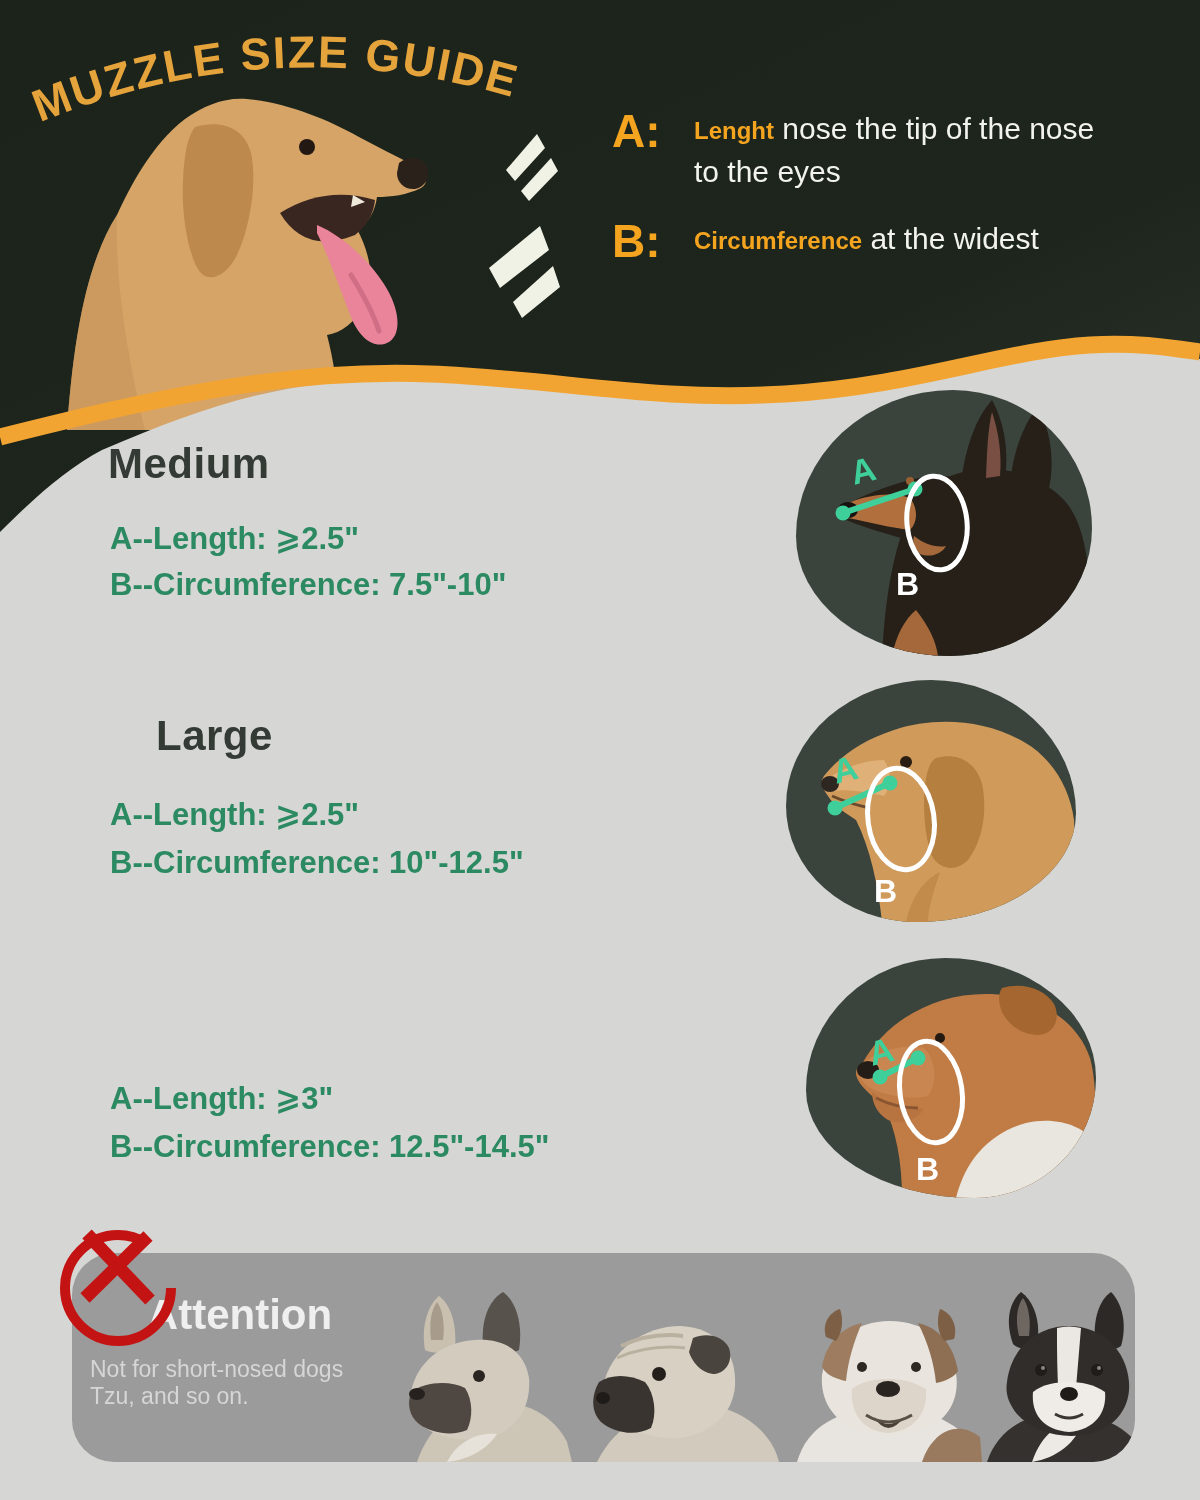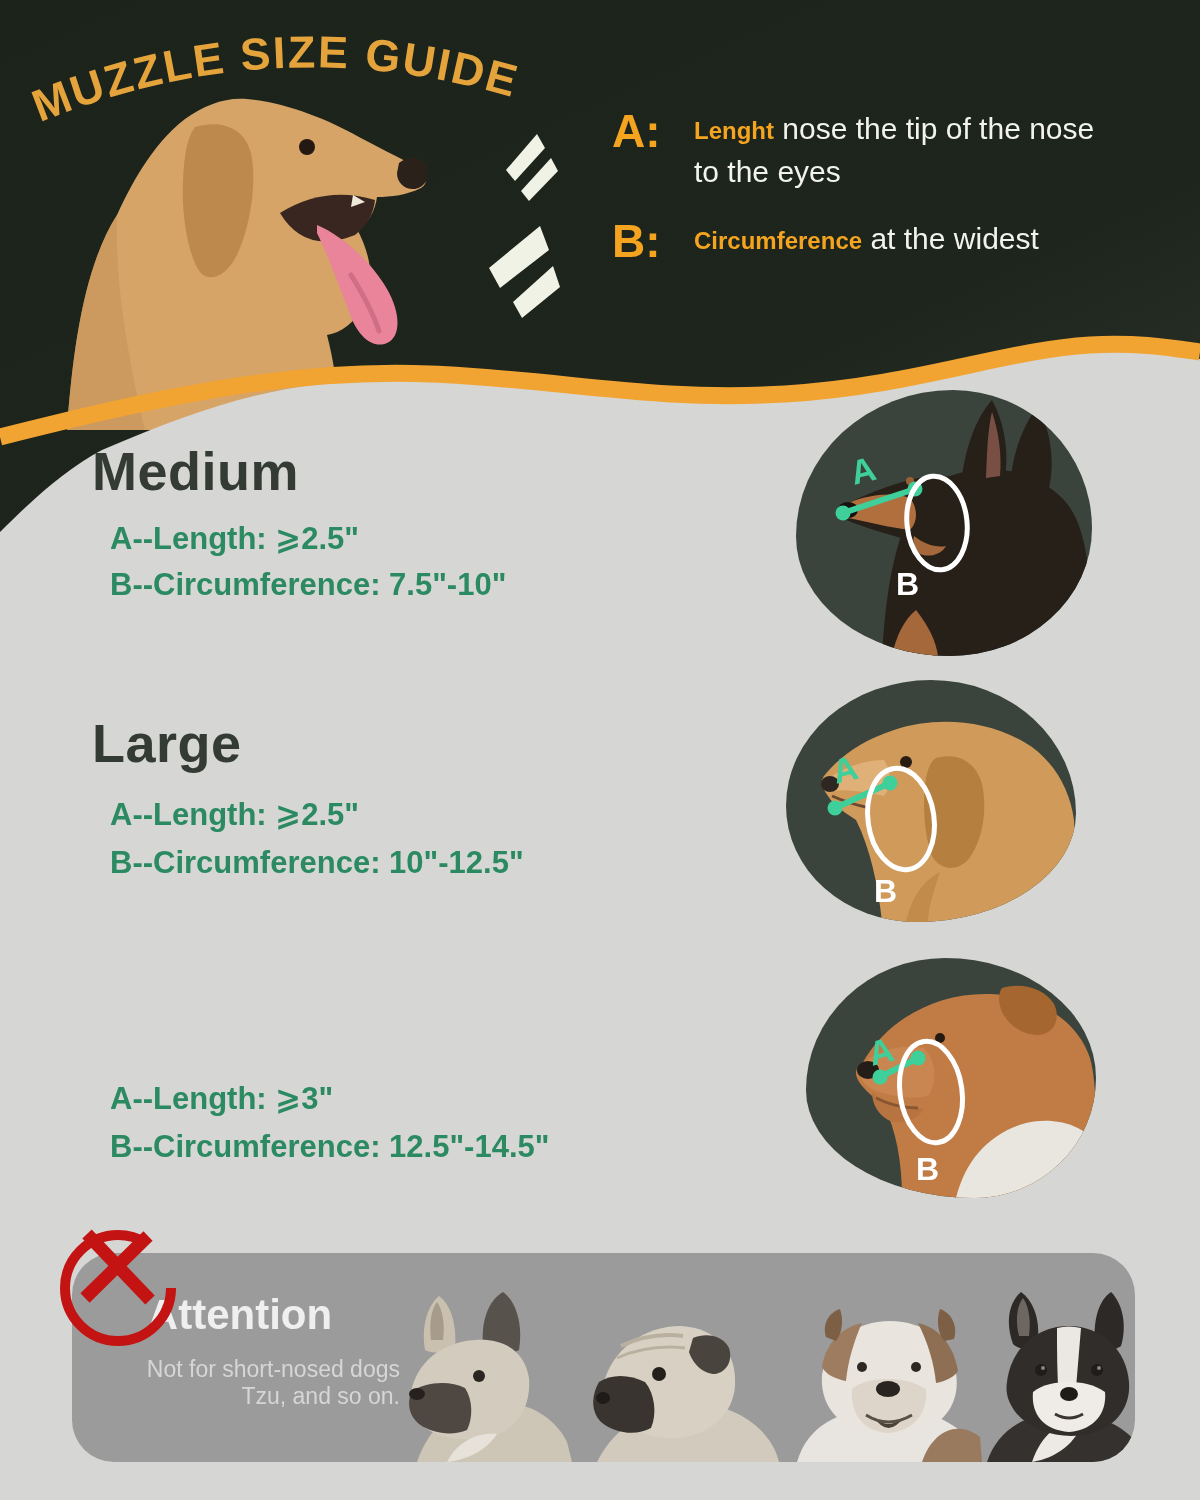--- a/index.html
+++ b/index.html
@@ -6,35 +6,35 @@
   .canvas{position:relative;width:1200px;height:1500px;overflow:hidden;
     background:var(--body_gray,#d6d7d4);
     font-family:"Liberation Sans","DejaVu Sans",sans-serif;}
   .abs{position:absolute;}
   
   .def-row{position:absolute;left:612px;display:flex;align-items:flex-start;}
   .def-label{font-size:46px;font-weight:bold;color:var(--accent_orange);width:82px;line-height:46px;}
   .def-text{font-size:30px;line-height:41px;color:#f2f3ee;width:480px;}
   .def-text .kw{font-weight:bold;color:var(--accent_orange);font-size:24px;}
   
-  .size-name{position:absolute;left:92px;font-size:54px;font-weight:bold;color:var(--heading_dark);letter-spacing:.5px;}
+  .size-name{position:absolute;left:108px;font-size:42px;font-weight:bold;color:var(--heading_dark);letter-spacing:.5px;}
   .spec{position:absolute;left:110px;font-size:31px;font-weight:bold;color:var(--spec_green);}
   .spec .letter{font-weight:bold;}
   
   .blob{position:absolute;background:var(--blob_green);overflow:hidden;}
   #blob-medium{left:796px;top:390px;width:296px;height:266px;border-radius:53% 47% 48% 52%/55% 52% 48% 45%;}
   #blob-large{left:786px;top:680px;width:290px;height:242px;border-radius:50% 50% 55% 45%/52% 55% 45% 48%;}
   #blob-xlarge{left:806px;top:958px;width:290px;height:240px;border-radius:48% 52% 42% 58%/55% 50% 50% 45%;}
   .blob svg{position:absolute;left:0;top:0;}
   
   .panel{position:absolute;left:72px;top:1253px;width:1063px;height:209px;background:var(--panel_gray);
     border-radius:42px;overflow:hidden;z-index:1;}
   .panel-heading{position:absolute;left:8px;top:38px;width:320px;text-align:center;
     font-size:42px;font-weight:bold;color:#efefef;}
-  .panel-body{position:absolute;left:18px;top:103px;width:310px;text-align:right;
+  .panel-body{position:absolute;left:18px;top:103px;width:310px;text-align:left;
     font-size:23px;line-height:27px;color:#d6d6d6;}
   .x-mark{position:absolute;left:52px;top:1222px;z-index:2;}
 </style>
 </head>
 <body>
 
 <div class="canvas">
 
   <svg class="abs" style="left:0;top:0;" width="1200" height="545" viewBox="0 0 1200 545">
     <defs>
@@ -98,21 +98,21 @@
       <span class="kw">Circumference</span><span> at the widest</span>
     </div>
   </div>
 
   <div class="size-name" style="top:440px;">Medium</div>
   <div class="spec" style="top:520px;">
     <span class="letter">A</span><span>--Length: ⩾2.5"</span></div>
   <div class="spec" style="top:567px;">
     <span class="letter">B</span><span>--Circumference: 7.5"-10"</span></div>
 
-  <div class="size-name" style="top:712px;">Large</div>
+  <div class="size-name" style="top:712px;margin-left:48px;">Large</div>
   <div class="spec" style="top:796px;">
     <span class="letter">A</span><span>--Length: ⩾2.5"</span></div>
   <div class="spec" style="top:845px;">
     <span class="letter">B</span><span>--Circumference: 10"-12.5"</span></div>
 
   <div class="spec" style="top:1080px;">
     <span class="letter">A</span><span>--Length: ⩾3"</span></div>
   <div class="spec" style="top:1129px;">
     <span class="letter">B</span><span>--Circumference: 12.5"-14.5"</span></div>
 

